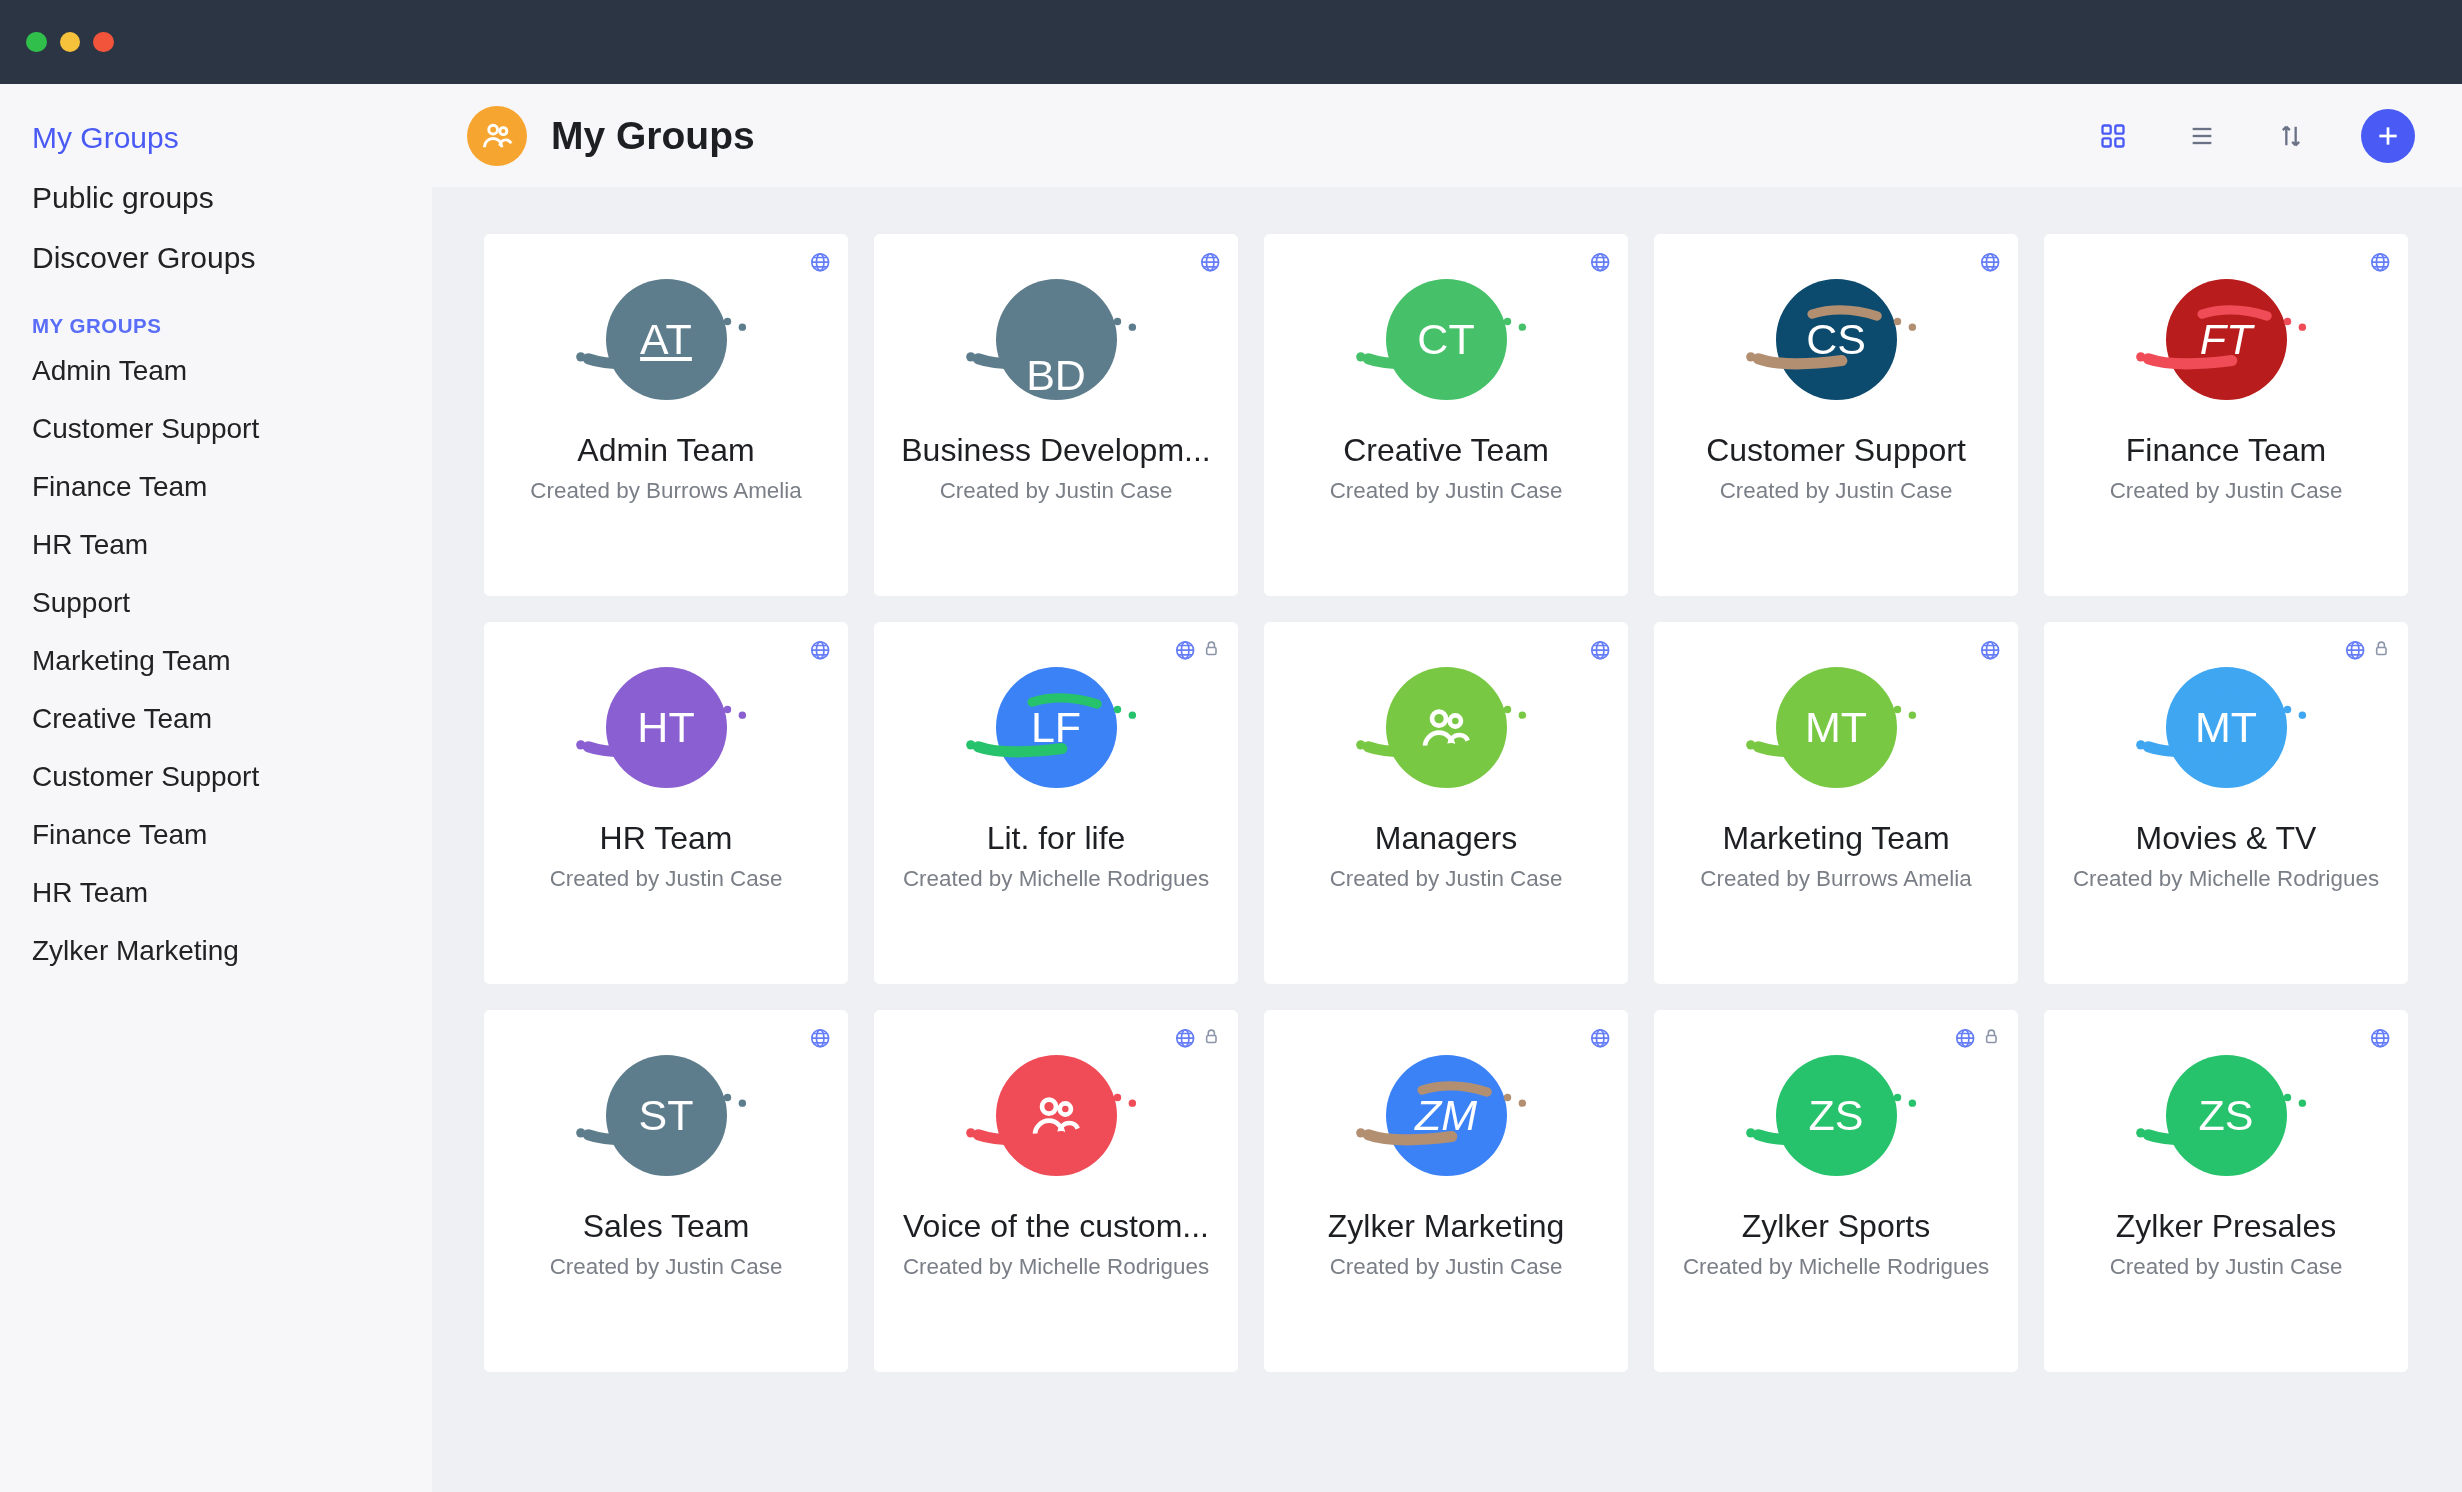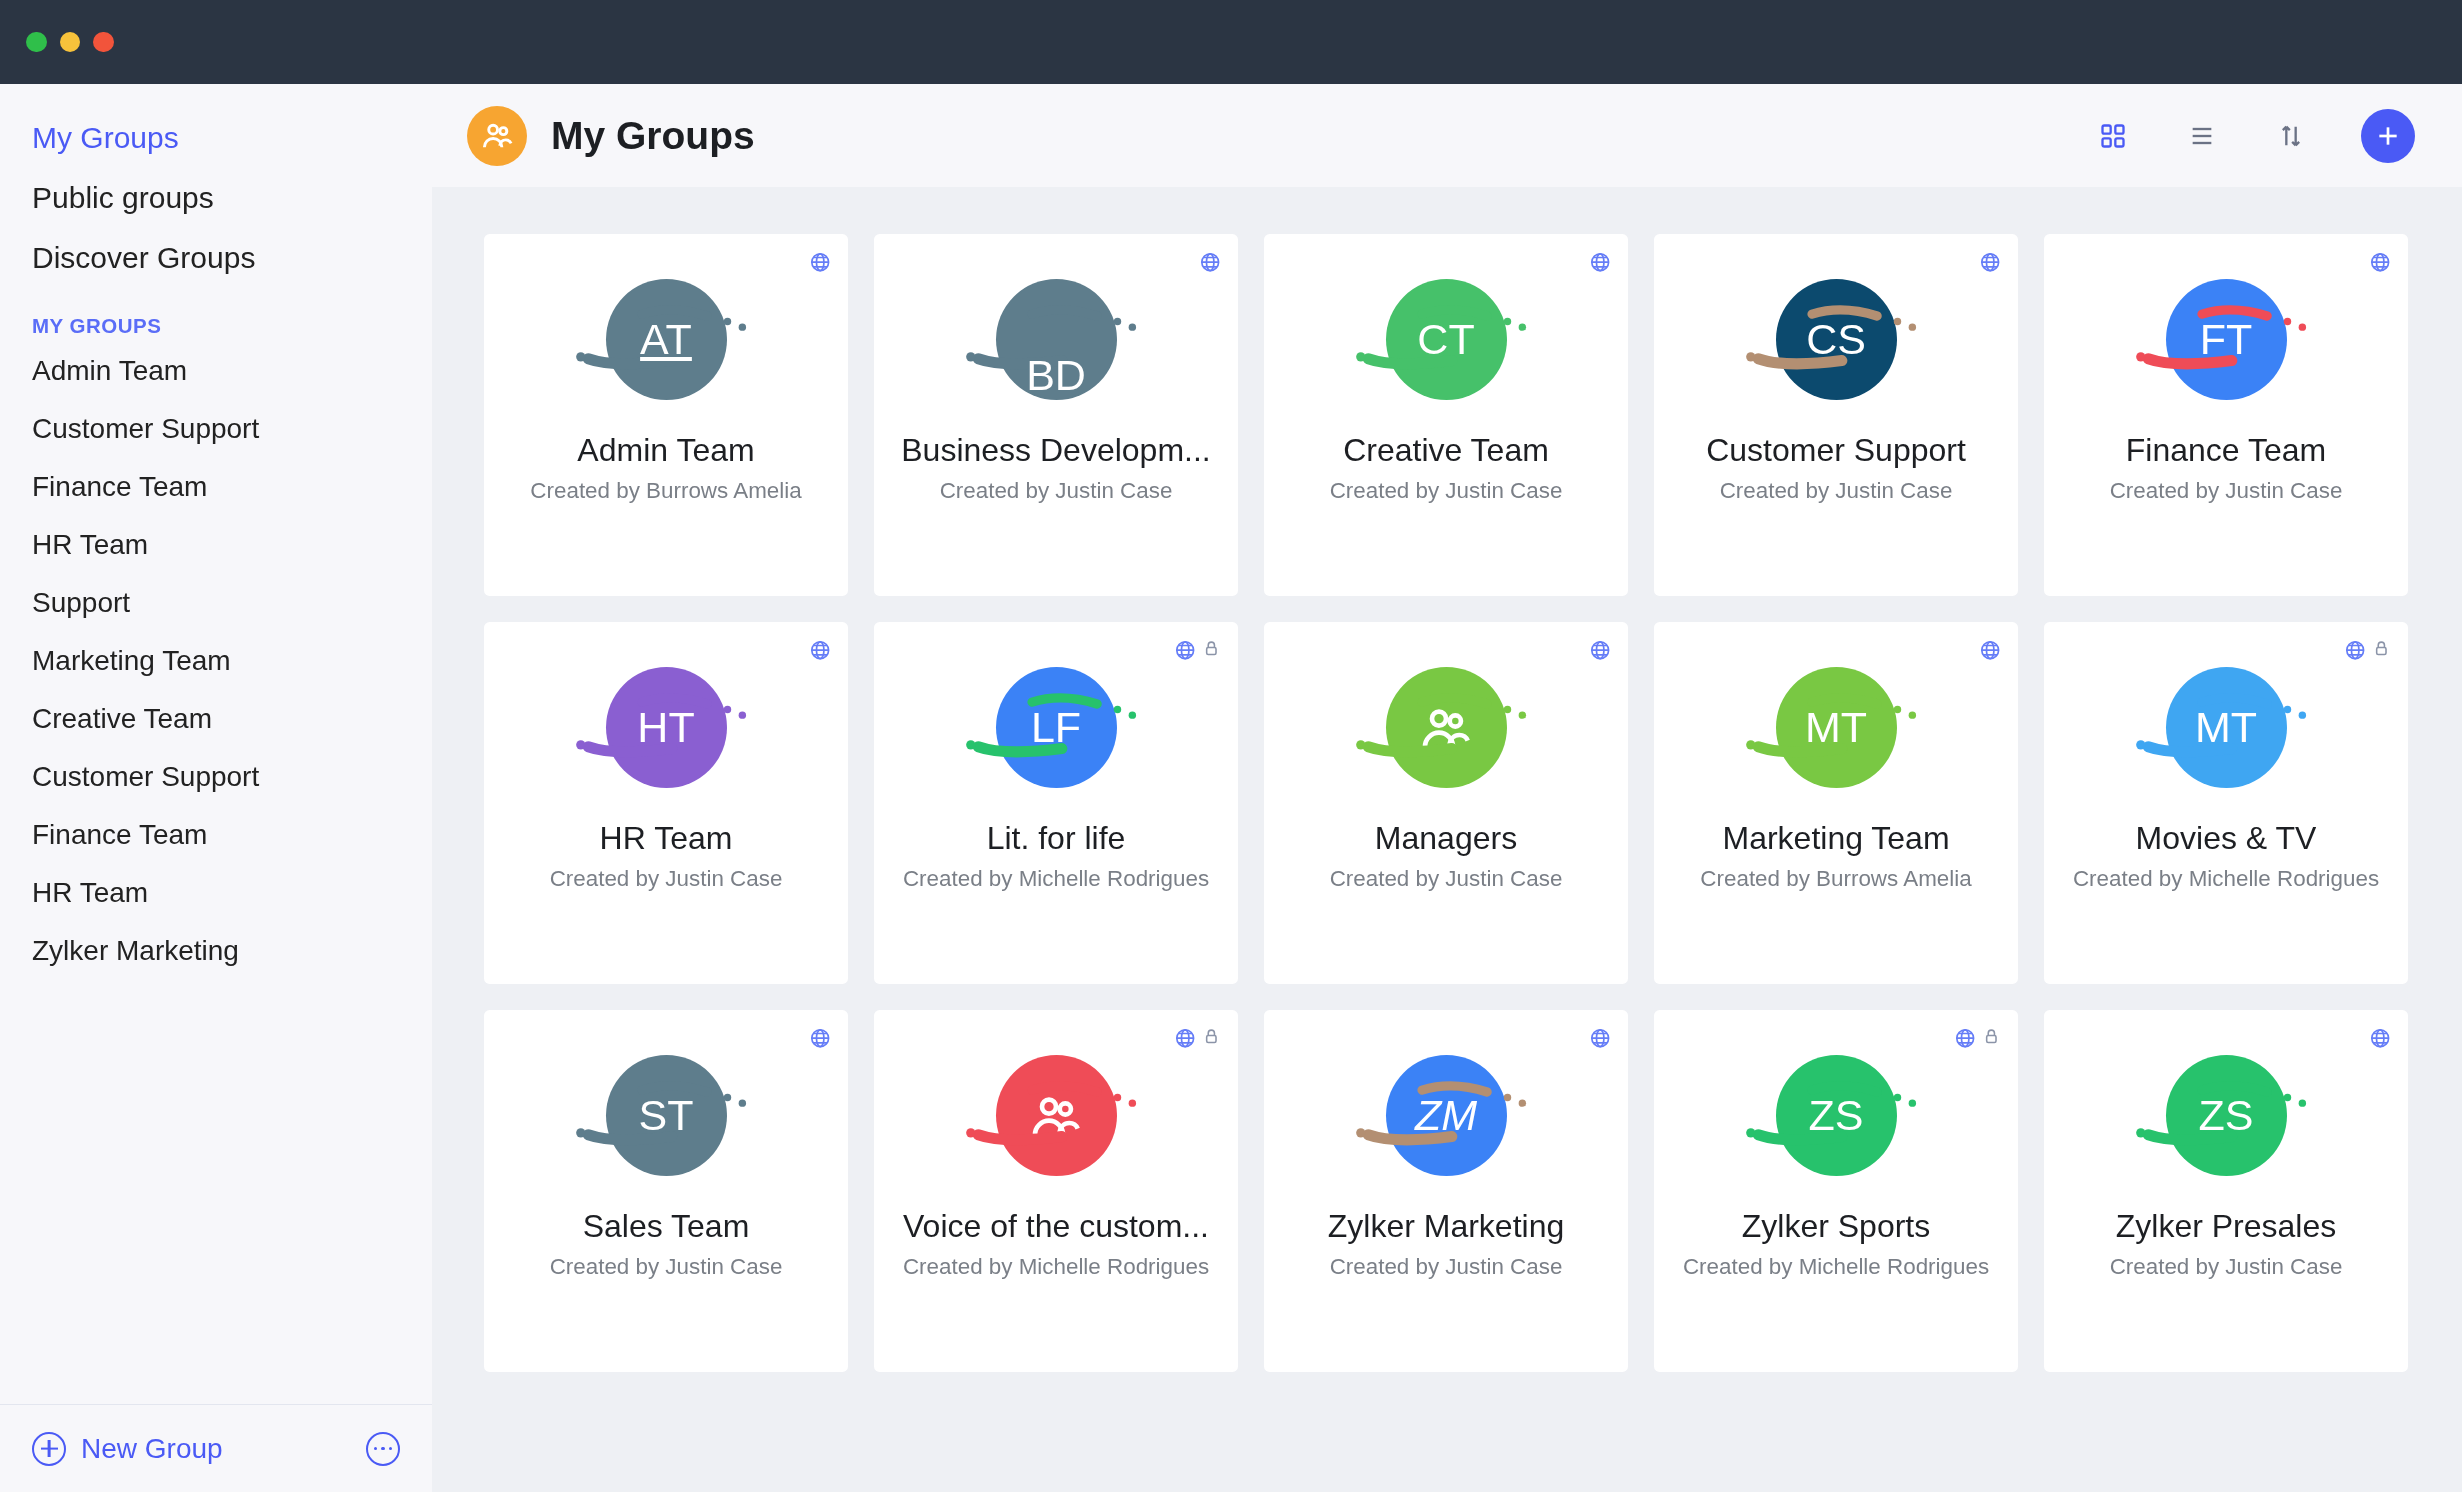--- a/index.html
+++ b/index.html
@@ -78,31 +78,20 @@
           <a href="#">HR Team</a>
           <a href="#">Support</a>
           <a href="#">Marketing Team</a>
           <a href="#">Creative Team</a>
           <a href="#">Customer Support</a>
           <a href="#">Finance Team</a>
           <a href="#">HR Team</a>
           <a href="#">Zylker Marketing</a>
         </nav>
     </div>
-    <div class="side-bottom">
-      <div class="new-group">
-        <span class="plus-circ"></span>
-        <span>New Group</span>
-      </div>
-      <div class="dots-btn">
-        <span></span>
-          <span></span>
-          <span></span>
-      </div>
-    </div>
   </aside>
 
   <main class="main">
     <div class="header">
       <div class="hdr-left">
         <div class="hdr-icon">
           <svg width="35" height="35" viewBox="0 0 24 24" fill="none" stroke="#fff" stroke-width="2">
             <circle cx="9" cy="8" r="3"></circle>
               <circle cx="16" cy="9" r="2.4"></circle>
             <path d="M3 20c0-3.3 2.7-6 6-6s6 2.7 6 6"></path>
@@ -229,21 +218,21 @@
             <div class="card-sub">Created by Justin Case</div>
           </div>
           <div class="card">
             <div class="corner">
               <svg class="globe" viewBox="0 0 24 24" fill="none" stroke="currentColor" stroke-width="1.8">
     <circle cx="12" cy="12" r="9"></circle>
                 <ellipse cx="12" cy="12" rx="4" ry="9"></ellipse>
     <path d="M3 12h18M4.5 7h15M4.5 17h15"></path>
               </svg>
             </div>
-            <div class="avatar" style="background: #3b82f6;">
+            <div class="avatar" style="background: #b91c1c; font-style: italic;">
               <svg class="swoosh" viewBox="0 0 200 84">
     <path d="M20 60 Q48 70 110 62" stroke="#ef4c57" stroke-width="12" stroke-linecap="round" fill="none"></path>
     <circle cx="12" cy="58" r="5" fill="#ef4c57"></circle>
     <path d="M78 12 Q110 2 148 14" stroke="#ef4c57" stroke-width="10" stroke-linecap="round" fill="none"></path>
     <circle cx="170" cy="20" r="4" fill="#ef4c57"></circle>
                 <circle cx="186" cy="26" r="4" fill="#ef4c57"></circle>
   </svg>
               <span style="position: relative;">FT</span>
             </div>
             <div class="card-title">Finance Team</div>

